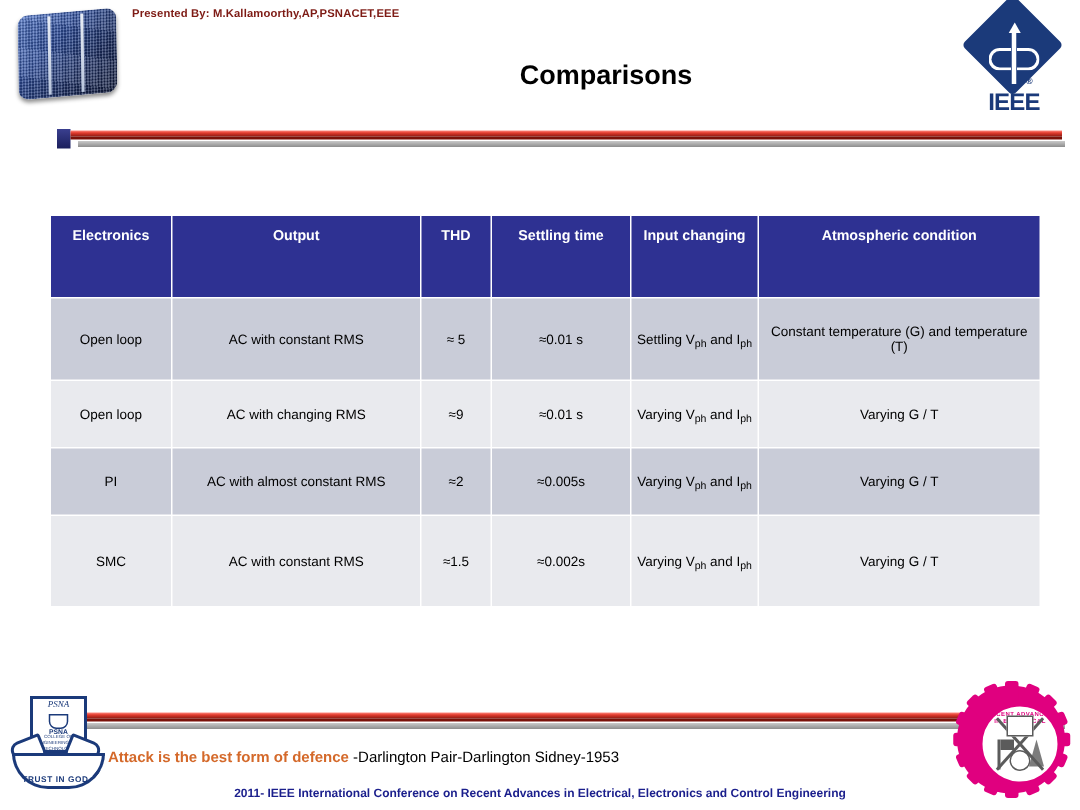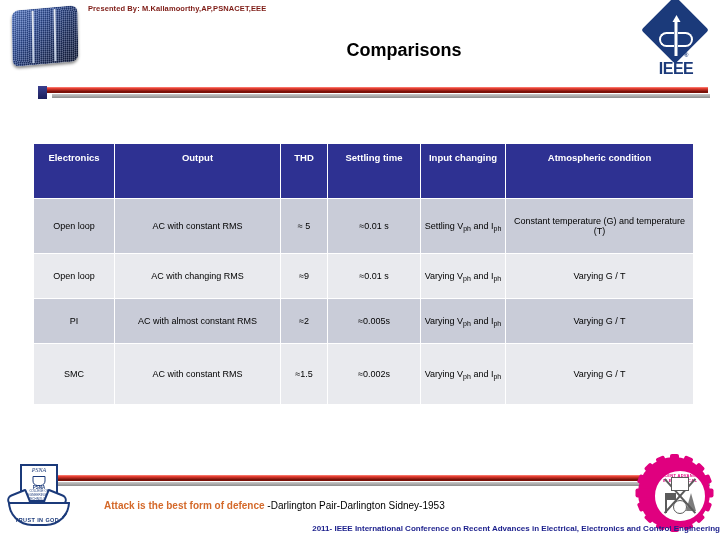--- a/index.html
+++ b/index.html
@@ -391,35 +391,34 @@
     background: #5b5b5b;
   }
 
   
   #quote-line {
     position: absolute;
     left: 72px;
     top: 500px;
     font-size: 10px;
     white-space: nowrap;
-    margin-left: 32px;
   }
   #quote-line .quote-text {
     color: #d4692a;
     font-weight: bold;
   }
   #quote-line .quote-attr {
     color: #000000;
   }
   #conference-line {
     position: absolute;
     left: 0;
     top: 524px;
     width: 720px;
-    text-align: right;
+    text-align: center;
     font-size: 8px;
     font-weight: bold;
     color: #1b1f8c;
     white-space: nowrap;
   }
 </style>
 </head>
 <body>
 
 <div id="solar-cell">

